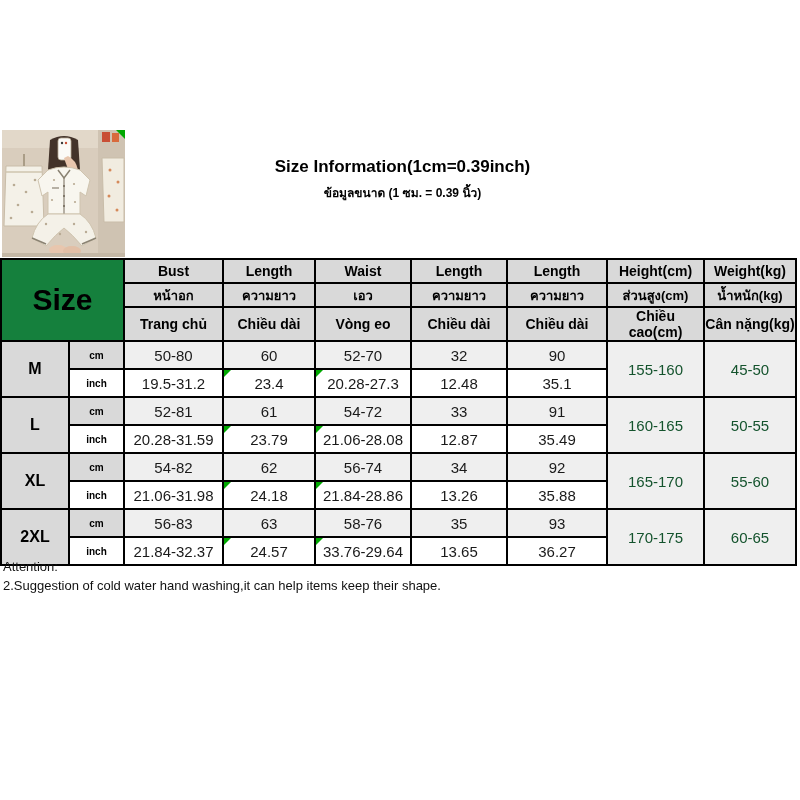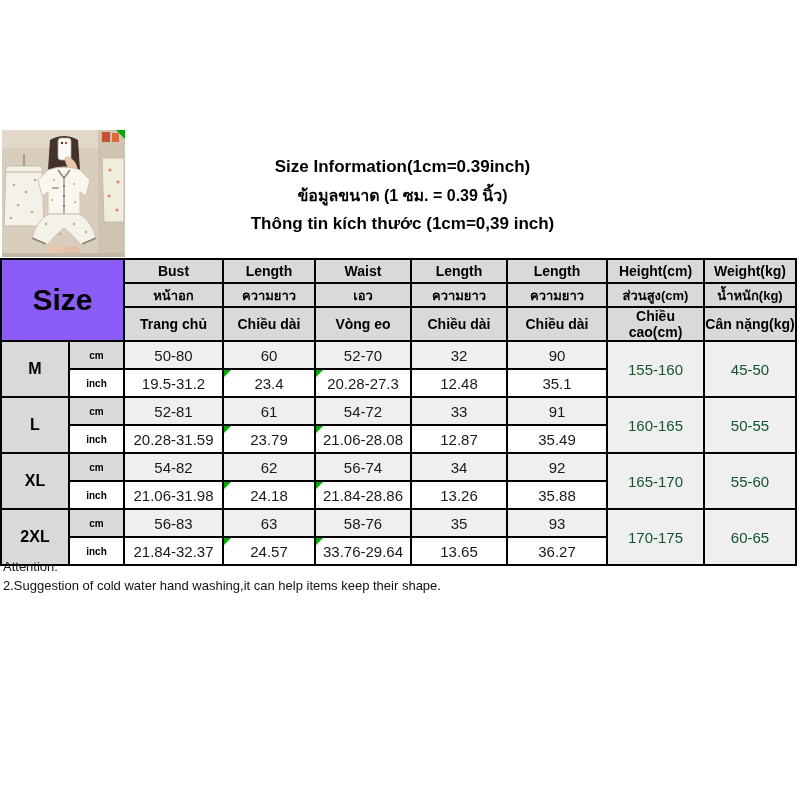--- a/index.html
+++ b/index.html
@@ -8,29 +8,29 @@
 
   
   .photo{position:absolute;left:2px;top:130px;width:123px;height:127px;background:#d8ccbd;overflow:hidden;}
   .photo svg{display:block;}
   .photo-flag{position:absolute;top:0;right:0;width:0;height:0;
               border-top:9px solid #00a800;border-left:9px solid transparent;}
 
   
   .title-block{position:absolute;left:5px;top:157px;width:795px;text-align:center;}
   .title-line1{font-size:17px;font-weight:bold;margin:0 0 6px 0;}
-  .title-line2{font-size:16px;font-weight:bold;margin:0 0 6px 0;}
+  .title-line2{font-size:12px;font-weight:bold;margin:0 0 6px 0;}
   .title-line3{font-size:17px;font-weight:bold;margin:0;}
 
   
   table.size-table{position:absolute;left:0;top:258px;width:795px;border-collapse:collapse;table-layout:fixed;}
   .size-table th,.size-table td{border:2px solid #000;padding:0;text-align:center;vertical-align:middle;overflow:hidden;}
   tr.hrow{height:24px;}
   tr.drow{height:28px;}
-  .size-cell{font-size:30px;font-weight:bold;background:#8b5cf6;}
+  .size-cell{font-size:30px;font-weight:bold;background:#15803d;}
   .hdr{background:#d9d9d9;font-weight:bold;font-size:14px;}
   .hdr.th-lang{font-size:13px;}
   .size-name{background:#d9d9d9;font-weight:bold;font-size:16px;}
   .unit{font-weight:bold;font-size:10px;}
   .unit-cm{background:#d9d9d9;}
   .unit-inch{background:#ffffff;}
   .val{font-size:15px;font-weight:normal;color:#1a1a1a;}
   .cm-row{background:#efefef;}
   .inch-row{background:#ffffff;}
   .span-val{background:#efefef;font-size:15px;color:#14532d;}
@@ -103,21 +103,20 @@
       <ellipse cx="70" cy="121" rx="9" ry="5" fill="#e2bfa6"></ellipse>
 
       <rect x="0" y="123" width="123" height="4" fill="#c4b8a6"></rect>
     </svg>
     <span class="photo-flag"></span>
   </div>
 
   <div class="title-block">
     <p class="title-line1">Size Information(1cm=0.39inch)</p>
     <p class="title-line2">ข้อมูลขนาด (1 ซม. = 0.39 นิ้ว)</p>
-    <p class="title-line3">Thông tin kích thước (1cm=0,39 inch)</p>
   </div>
 
   <table class="size-table">
     <colgroup>
       <col style="width:68px">
         <col style="width:55px">
         <col style="width:99px">
         <col style="width:92px">
       <col style="width:96px">
         <col style="width:96px">

